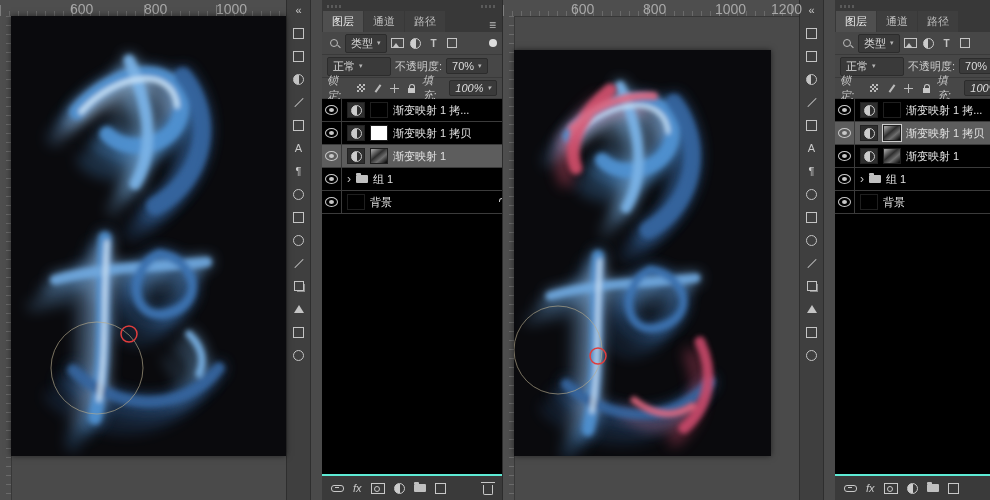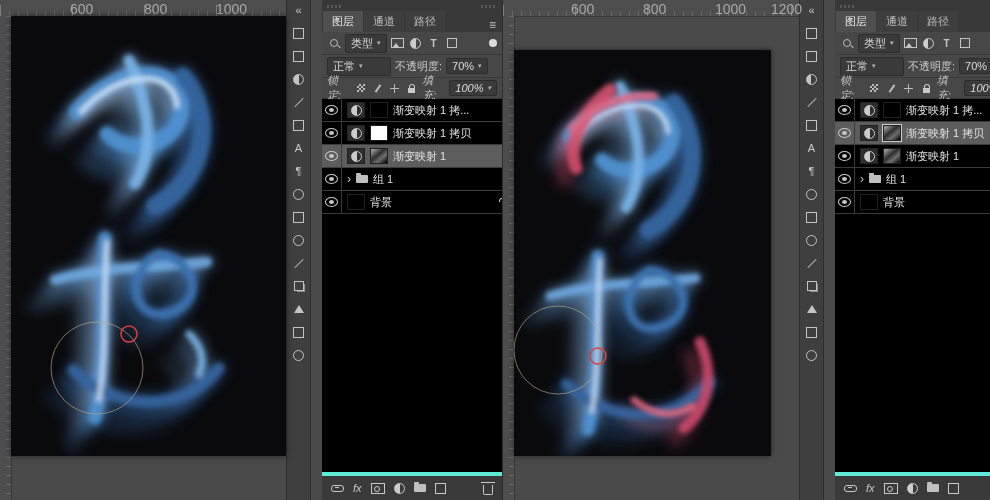--- a/index.html
+++ b/index.html
@@ -86,21 +86,21 @@
   .mask.selm{outline:1px solid #cfcfcf;}
   .m-black{background:#000;}
   .m-white{background:#fff;}
   .m-img{background:linear-gradient(140deg,#9a9a9a 8%,#2e2e2e 42%,#6e6e6e 66%,#101010 95%);}
   .lname{white-space:nowrap;overflow:hidden;text-overflow:ellipsis;color:#e2e2e2;}
   .chev{color:#c0c0c0;font-size:12px;line-height:1;}
   .folder-g{width:12px;height:8px;background:#c0c0c0;border-radius:1px;position:relative;}
   .folder-g::before{content:"";position:absolute;top:-2px;left:0;width:5px;height:2px;background:#c0c0c0;border-radius:1px 1px 0 0;}
   .rowlock{margin-left:auto;}
 
-  .bottombar{height:24px;background:#3a3a3a;border-top:4px solid #5eead4;display:flex;align-items:center;gap:9px;padding:0 9px;}
+  .bottombar{height:24px;background:#3a3a3a;border-top:2px solid #5eead4;display:flex;align-items:center;gap:9px;padding:0 9px;}
   .bicon{display:flex;align-items:center;justify-content:center;color:#c8c8c8;}
   .fx-lbl{font-size:11px;font-style:italic;color:#c8c8c8;}
   .link-g{width:11px;height:5px;border:1px solid #c8c8c8;border-radius:3px;position:relative;}
   .link-g::after{content:"";position:absolute;left:3px;top:1px;width:4px;height:1px;background:#c8c8c8;}
   .maskic-g{width:12px;height:9px;border:1px solid #c8c8c8;position:relative;}
   .maskic-g::after{content:"";position:absolute;left:2px;top:2px;width:4px;height:4px;border:1px solid #c8c8c8;border-radius:50%;}
   .newl-g{width:9px;height:9px;border:1px solid #c8c8c8;}
   .trash-g{width:8px;height:9px;border:1px solid #c8c8c8;border-top:none;border-radius:0 0 2px 2px;position:relative;margin-top:3px;}
   .trash-g::before{content:"";position:absolute;top:-3px;left:-3px;right:-3px;height:1px;background:#c8c8c8;}
 

